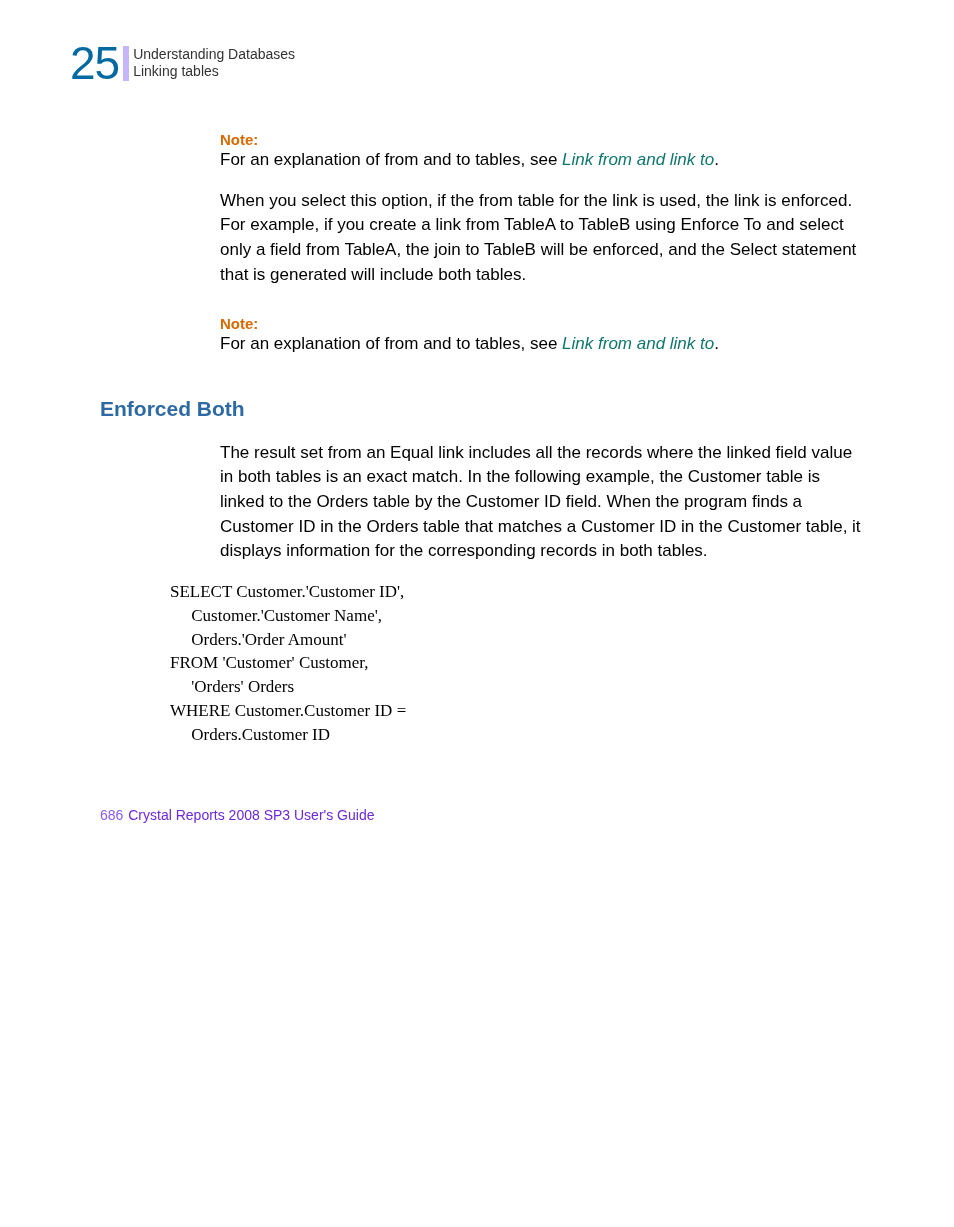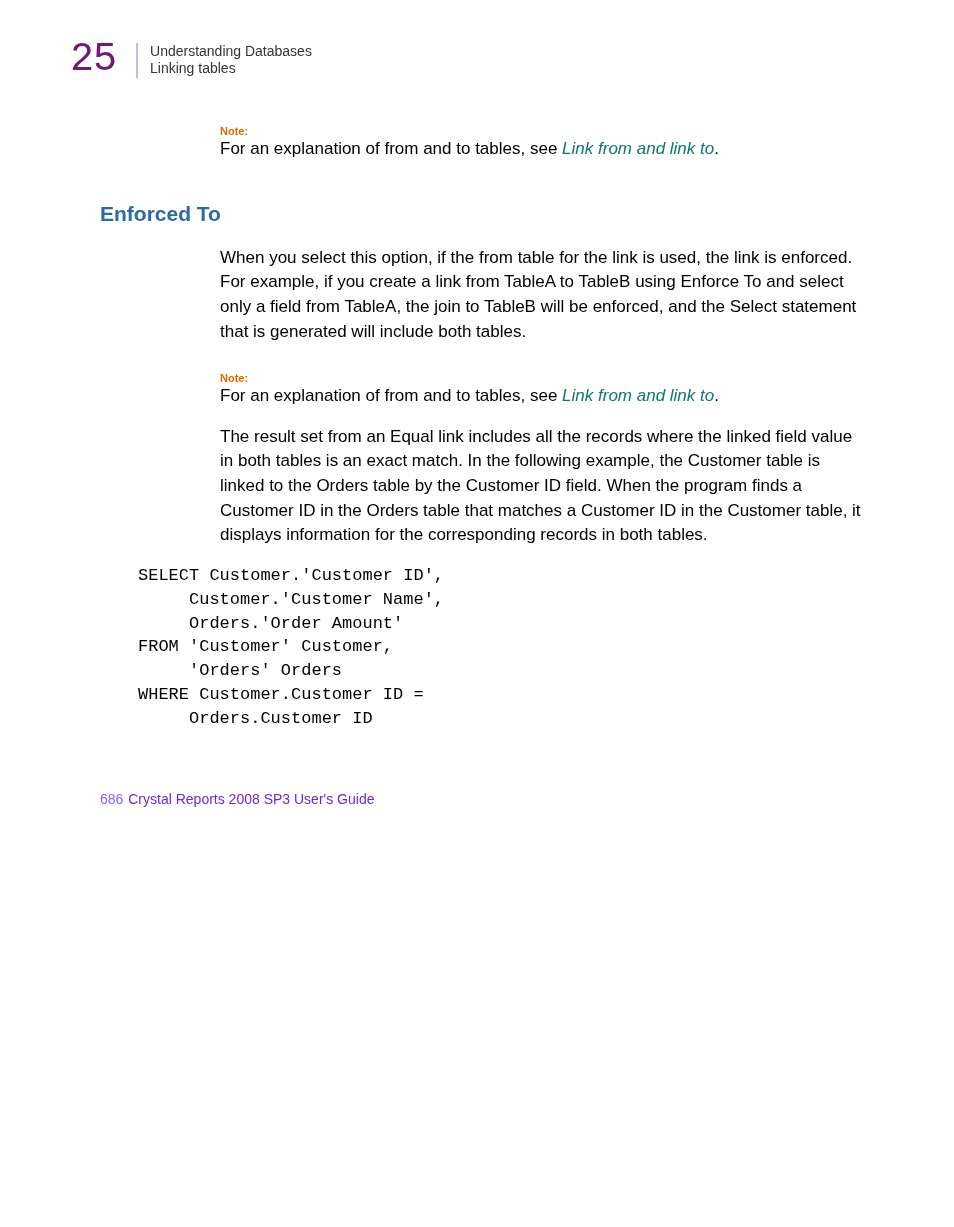--- a/index.html
+++ b/index.html
@@ -15,67 +15,66 @@
     box-sizing: border-box;
     min-height: 1227px;
     position: relative;
   }
   .header {
     display: flex;
     align-items: center;
     margin-bottom: 45px;
   }
   .chapter-num {
-    font-size: 40px;
-    color: #701a75;
+    font-size: 46px;
+    color: #0369a1;
     font-weight: normal;
     line-height: 1;
     letter-spacing: -1px;
-    font-family: Liberation Mono, monospace;
   }
   .chapter-meta {
-    border-left: 2px solid #c4b5fd;
-    padding-left: 12px;
-    margin-left: 20px;
+    border-left: 6px solid #c4b5fd;
+    padding-left: 4px;
+    margin-left: 4px;
     line-height: 1.25;
     font-size: 14px;
   }
   .chapter-title {
     color: #333;
   }
   .chapter-sub {
     color: #333;
   }
   .body-text {
     margin-left: 150px;
     margin-right: 15px;
     font-size: 17px;
     line-height: 1.45;
     margin-bottom: 16px;
   }
   .note-label {
     color: #d66a00;
     font-weight: bold;
-    font-size: 11px;
+    font-size: 15px;
     margin-left: 150px;
     margin-top: 28px;
   }
   .link {
     color: #0f766e;
     font-style: italic;
   }
   h2 {
     color: #2d6aa3;
     font-size: 21px;
     font-weight: bold;
     margin: 40px 0 20px 30px;
   }
   pre {
-    margin-left: 68px;
-    font-family: Liberation Mono, monospace;
+    margin-left: 100px;
+    font-family: Liberation Serif, serif;
     font-size: 17px;
     line-height: 1.4;
     margin-top: 14px;
   }
   .footer {
     margin-top: 60px;
     margin-left: 30px;
     font-size: 14px;
   }
   .footer .pagenum {
@@ -97,27 +96,27 @@
       <div class="chapter-sub">Linking tables</div>
     </div>
   </div>
 
 
   <div class="note-label">Note:</div>
   <div class="body-text">
     <span>For an explanation of from and to tables, see </span><span class="link">Link from and link to</span><span>.</span>
   </div>
 
-  <h2>Enforced To</h2>
   <div class="body-text">When you select this option, if the from table for the link is used, the link is enforced. For example, if you create a link from TableA to TableB using Enforce To and select only a field from TableA, the join to TableB will be enforced, and the Select statement that is generated will include both tables.</div>
   <div class="note-label">Note:</div>
   <div class="body-text">
     <span>For an explanation of from and to tables, see </span><span class="link">Link from and link to</span><span>.</span>
   </div>
 
+  <h2>Enforced Both</h2>
 
   <div class="body-text">The result set from an Equal link includes all the records where the linked field value in both tables is an exact match. In the following example, the Customer table is linked to the Orders table by the Customer ID field. When the program finds a Customer ID in the Orders table that matches a Customer ID in the Customer table, it displays information for the corresponding records in both tables.</div>
   <pre>SELECT Customer.'Customer ID',
      Customer.'Customer Name',
      Orders.'Order Amount'
 FROM 'Customer' Customer,
      'Orders' Orders
 WHERE Customer.Customer ID =
      Orders.Customer ID</pre>
 

